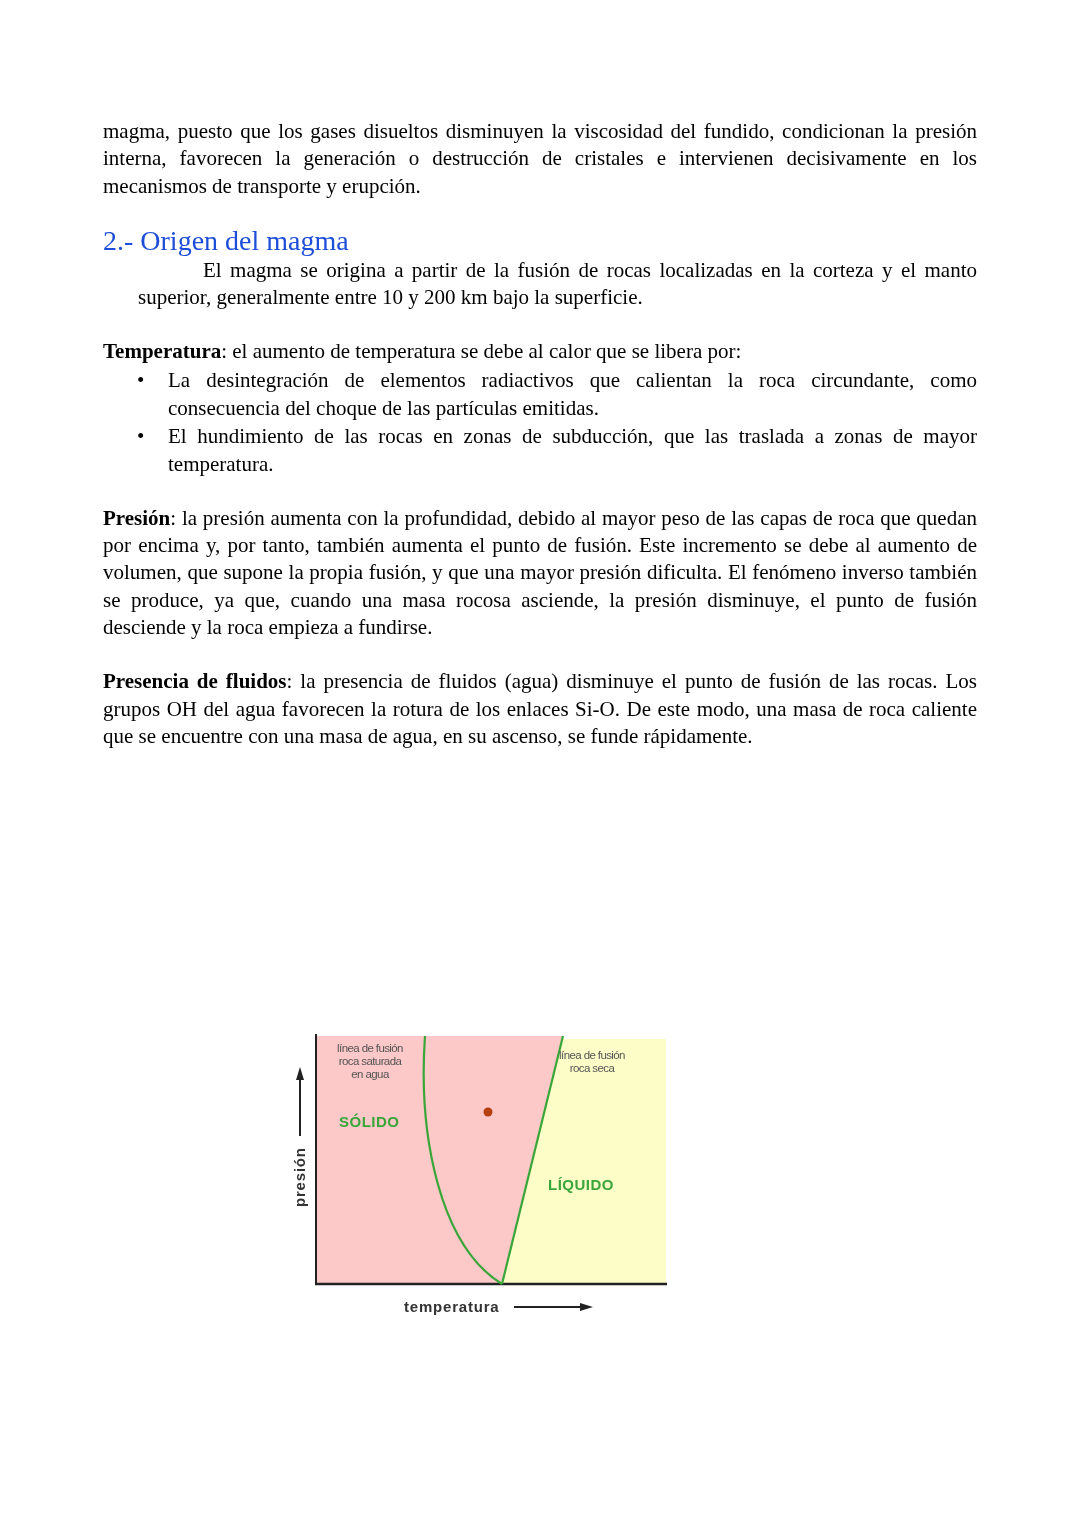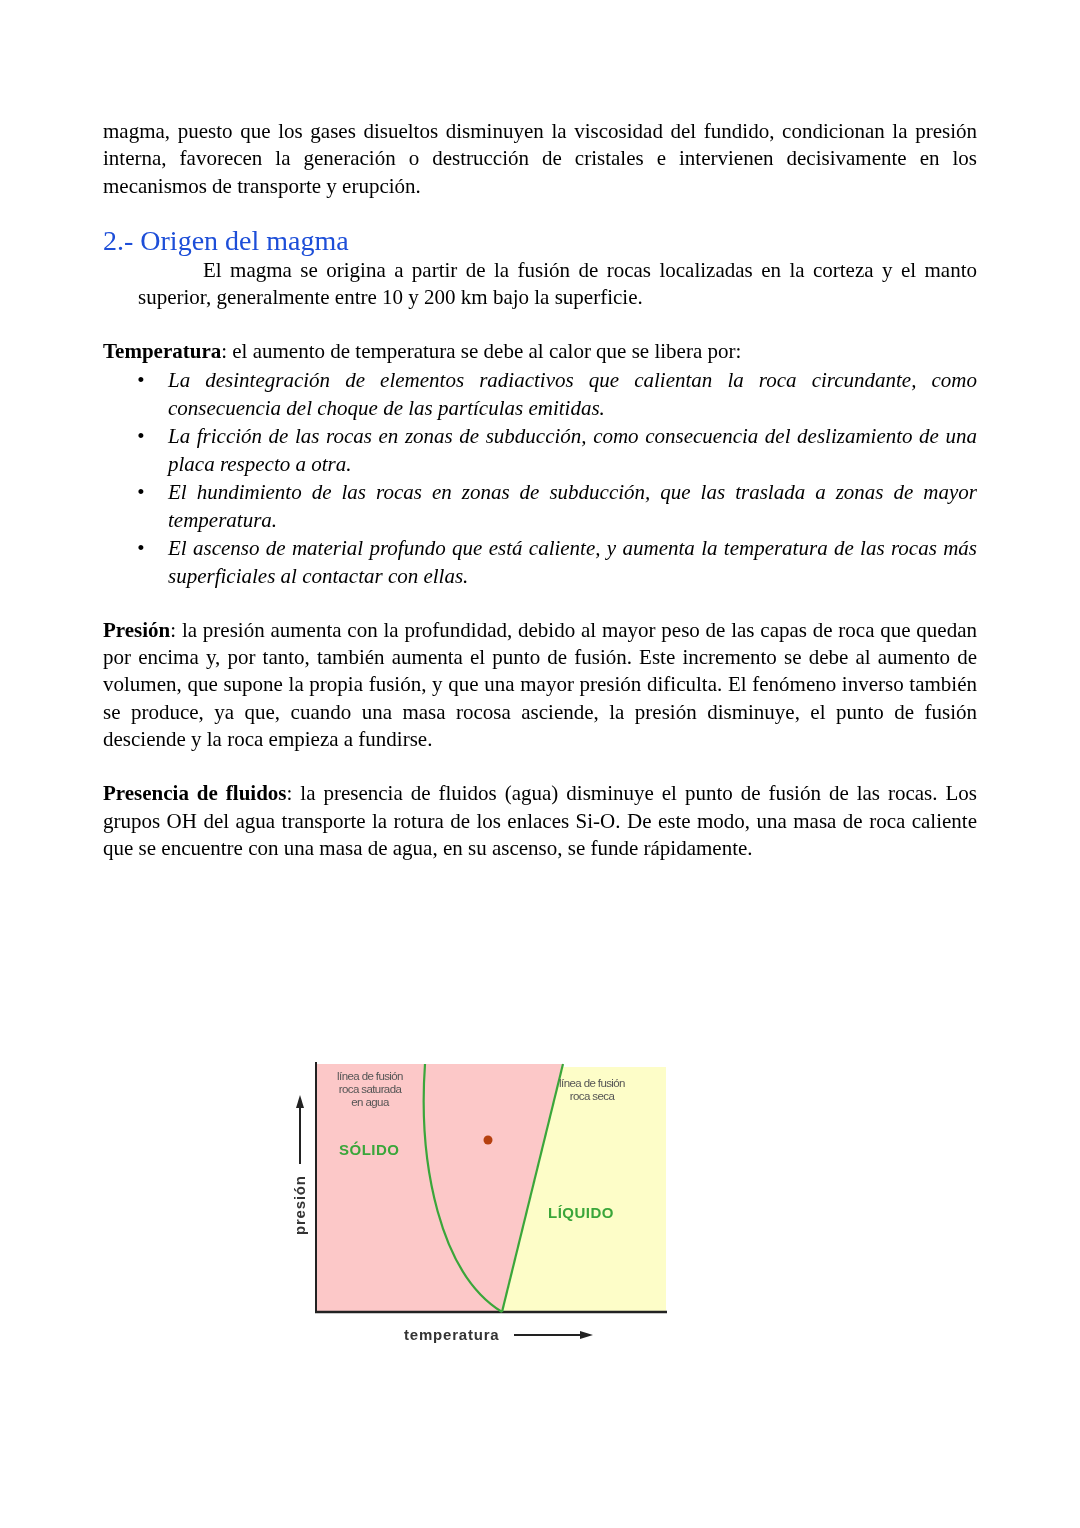--- a/index.html
+++ b/index.html
@@ -4,55 +4,53 @@
   <style>
     html, body { margin: 0; padding: 0; background: #ffffff; }
     body { width: 1080px; height: 1528px; position: relative; overflow: hidden;
       font-family: "Liberation Serif", "DejaVu Serif", serif; color: #000; }
     .page { position: absolute; left: 103px; top: 118px; width: 874px; }
     p { margin: 0; font-size: 21px; line-height: 27.3px; text-align: justify; }
     .indent { text-indent: 65px; margin-left: 35px; }
     h2 { margin: 0; font-weight: normal; font-size: 28px; line-height: 32px; color: #1d4ed8; }
     .gap { height: 27px; }
     b { font-weight: bold; }
-    ul { margin: 0; padding: 0 0 0 65px; list-style: none; font-style: italic; }
+    ul { margin: 0; padding: 0 0 0 65px; list-style: none; }
     ul li { position: relative; font-size: 21px; line-height: 28px; text-align: justify; }
     ul li::before { content: "\2022"; position: absolute; left: -31px; top: 0; font-size: 21px; }
-    .diagram { position: absolute; left: 280px; top: 1054px; width: 400px; height: 300px; }
+    .diagram { position: absolute; left: 280px; top: 1026px; width: 400px; height: 300px; }
     .diagram svg { display: block; }
     .dlabel { font-family: "Liberation Sans", "DejaVu Sans", sans-serif; }
   </style>
 </head>
 <body>
 
 <div class="page">
   <p>magma, puesto que los gases disueltos disminuyen la viscosidad del fundido, condicionan la presión interna, favorecen la generación o destrucción de cristales e intervienen decisivamente en los mecanismos de transporte y erupción.</p>
 
   <div class="gap" style="height:25px"></div>
 
   <h2>2.- Origen del magma</h2>
   <p class="indent">El magma se origina a partir de la fusión de rocas localizadas en la corteza y el manto superior, generalmente entre 10 y 200 km bajo la superficie.</p>
 
   <div class="gap"></div>
 
   <p><b>Temperatura</b><span>: el aumento de temperatura se debe al calor que se libera por:</span></p>
   <ul>
     <li>La desintegración de elementos radiactivos que calientan la roca circundante, como consecuencia del choque de las partículas emitidas.</li>
-    <li>La fricción de las rocas en zonas de subducción, como consecuencia del deslizamiento de una placa respecto a otra.</li>
     <li>El hundimiento de las rocas en zonas de subducción, que las traslada a zonas de mayor temperatura.</li>
-    <li>El ascenso de material profundo que está caliente, y aumenta la temperatura de las rocas más superficiales al contactar con ellas.</li>
   </ul>
 
   <div class="gap"></div>
 
   <p><b>Presión</b><span>: la presión aumenta con la profundidad, debido al mayor peso de las capas de roca que quedan por encima y, por tanto, también aumenta el punto de fusión. Este incremento se debe al aumento de volumen, que supone la propia fusión, y que una mayor presión dificulta. El fenómeno inverso también se produce, ya que, cuando una masa rocosa asciende, la presión disminuye, el punto de fusión desciende y la roca empieza a fundirse.</span></p>
 
   <div class="gap"></div>
 
-  <p><b>Presencia de fluidos</b><span>: la presencia de fluidos (agua) disminuye el punto de fusión de las rocas. Los grupos OH del agua transporte la rotura de los enlaces Si-O. De este modo, una masa de roca caliente que se encuentre con una masa de agua, en su ascenso, se funde rápidamente.</span></p>
+  <p><b>Presencia de fluidos</b><span>: la presencia de fluidos (agua) disminuye el punto de fusión de las rocas. Los grupos OH del agua favorecen la rotura de los enlaces Si-O. De este modo, una masa de roca caliente que se encuentre con una masa de agua, en su ascenso, se funde rápidamente.</span></p>
 </div>
 
 <div class="diagram">
   <svg width="400" height="300" viewBox="0 0 400 300" xmlns="http://www.w3.org/2000/svg">
 
     <rect x="36" y="13" width="350" height="245" fill="#fdfdc8"></rect>
 
     <polygon points="36,10 283,10 222,258 36,258" fill="#fcc8c8"></polygon>
 
     <line x1="36" y1="8" x2="36" y2="259" stroke="#222" stroke-width="2"></line>

